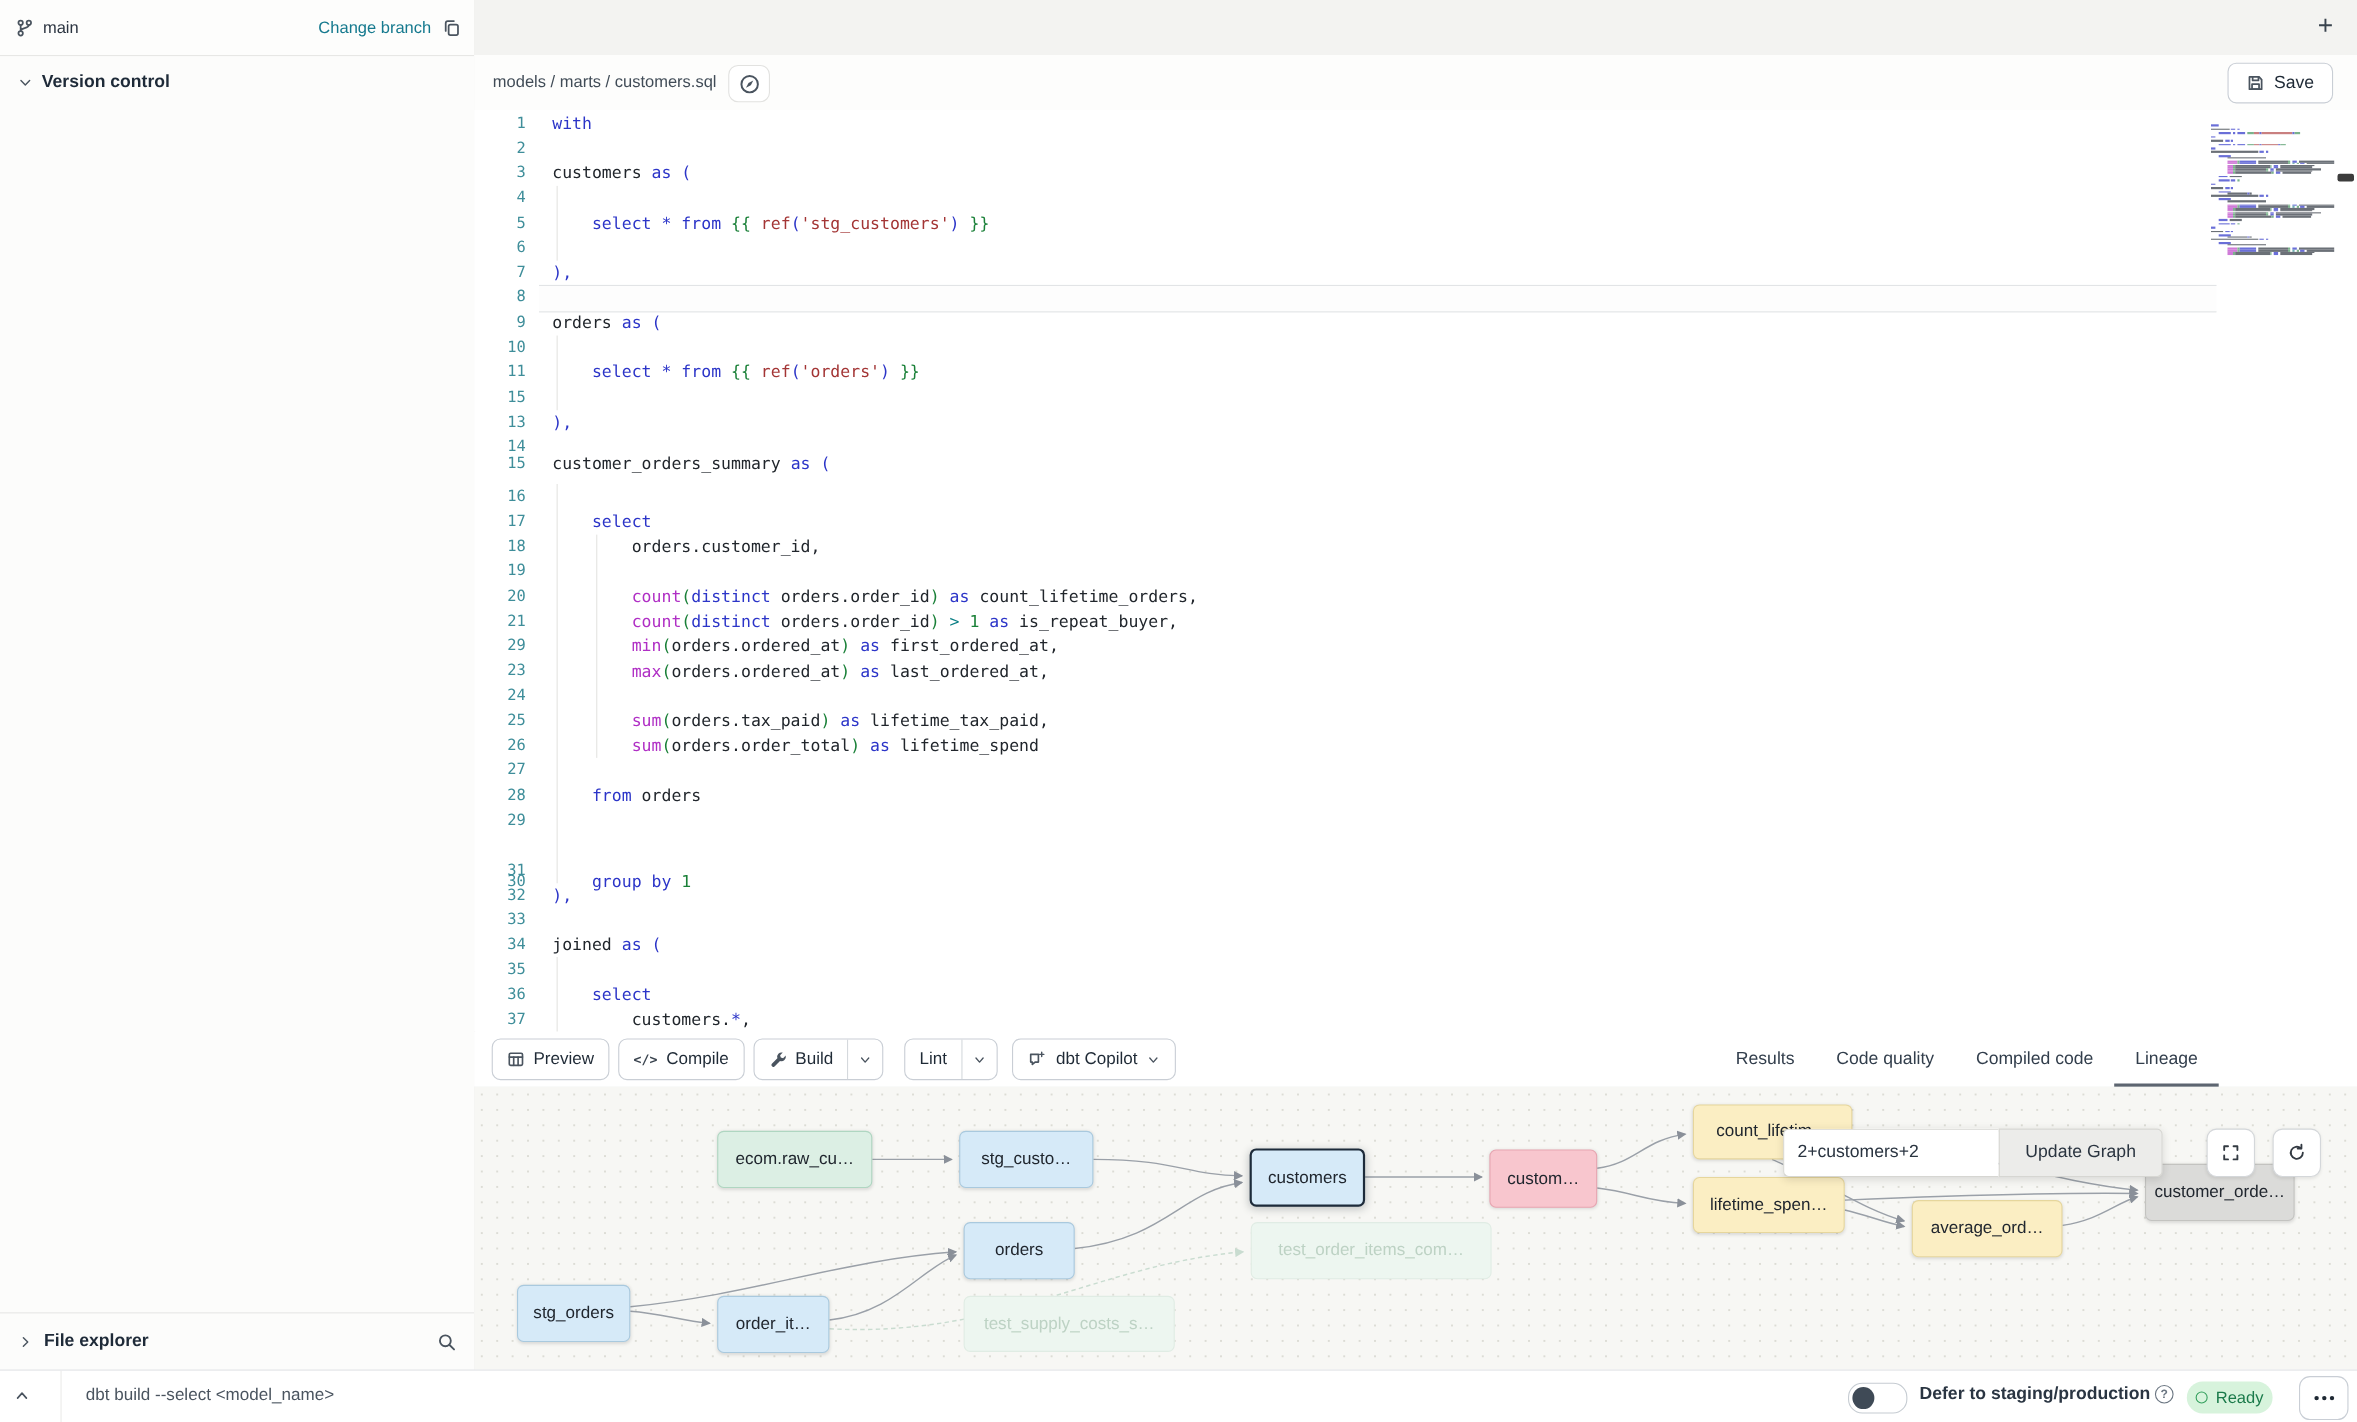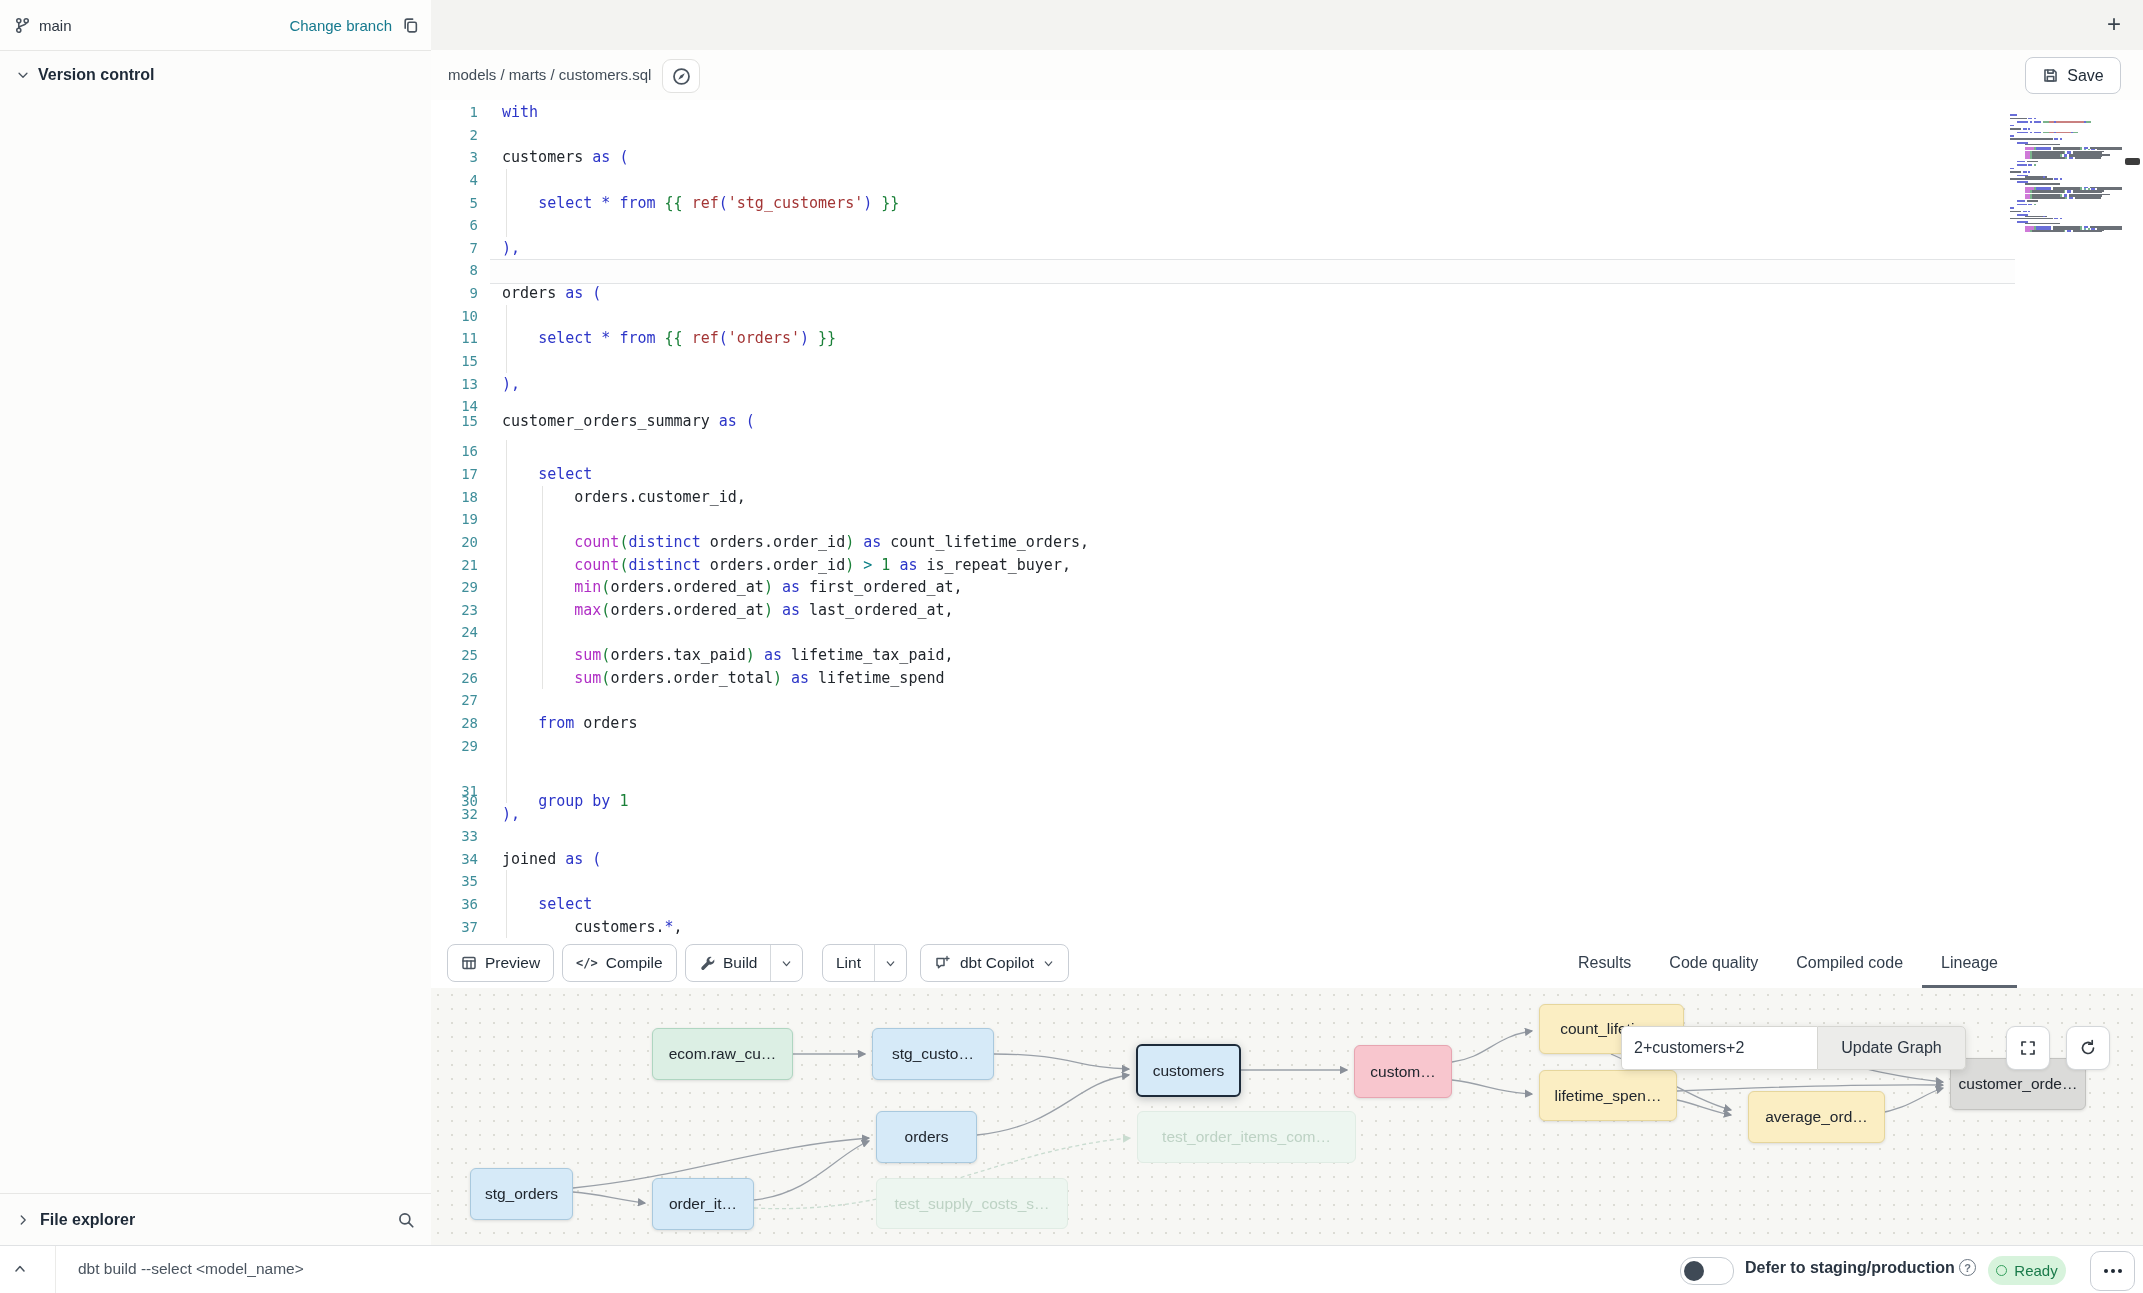--- a/index.html
+++ b/index.html
@@ -501,21 +501,21 @@
         <div class="lnode" style="left: 441px; top: 40px; width: 122px; height: 52px; background: rgb(214, 234, 248); border-color: rgb(169, 201, 222); color: rgb(32, 38, 46);">stg_custo…</div>
         <div class="lnode" style="left: 445px; top: 123px; width: 101px; height: 52px; background: rgb(214, 234, 248); border-color: rgb(169, 201, 222); color: rgb(32, 38, 46);">orders</div>
         <div class="lnode" style="left: 39px; top: 180px; width: 103px; height: 52px; background: rgb(214, 234, 248); border-color: rgb(169, 201, 222); color: rgb(32, 38, 46);">stg_orders</div>
         <div class="lnode" style="left: 221px; top: 190px; width: 102px; height: 52px; background: rgb(214, 234, 248); border-color: rgb(169, 201, 222); color: rgb(32, 38, 46);">order_it…</div>
         <div class="lnode test" style="left: 445px; top: 190px; width: 192px; height: 51px; background: rgb(237, 246, 240); border-color: rgb(224, 236, 228); color: rgb(189, 210, 196);">test_supply_costs_s…</div>
         <div class="lnode selected" style="left: 705px; top: 56px; width: 105px; height: 53px; background: rgb(214, 234, 248); border-color: rgb(29, 43, 58); color: rgb(32, 38, 46);">customers</div>
         <div class="lnode test" style="left: 706px; top: 123px; width: 219px; height: 52px; background: rgb(237, 246, 240); border-color: rgb(224, 236, 228); color: rgb(189, 210, 196);">test_order_items_com…</div>
         <div class="lnode" style="left: 923px; top: 57px; width: 98px; height: 53px; background: rgb(248, 198, 206); border-color: rgb(231, 165, 177); color: rgb(32, 38, 46);">custom…</div>
         <div class="lnode" style="left: 1108px; top: 16px; width: 145px; height: 50px; background: rgb(251, 238, 195); border-color: rgb(230, 214, 156); color: rgb(32, 38, 46);">count_lifetim…</div>
         <div class="lnode" style="left: 1108px; top: 82px; width: 138px; height: 51px; background: rgb(251, 238, 195); border-color: rgb(230, 214, 156); color: rgb(32, 38, 46);">lifetime_spen…</div>
-        <div class="lnode" style="left: 1307px; top: 103px; width: 137px; height: 52px; background: rgb(251, 238, 195); border-color: rgb(230, 214, 156); color: rgb(32, 38, 46); margin-left: 10px;">average_ord…</div>
+        <div class="lnode" style="left: 1307px; top: 103px; width: 137px; height: 52px; background: rgb(251, 238, 195); border-color: rgb(230, 214, 156); color: rgb(32, 38, 46);">average_ord…</div>
         <div class="lnode" style="left: 1519px; top: 70px; width: 136px; height: 52px; background: rgb(219, 219, 217); border-color: rgb(195, 195, 192); color: rgb(32, 38, 46);">customer_orde…</div>
       </div>
     <div id="graph-search">
       <input type="text" value="2+customers+2" style="">
       <div id="update-graph">Update Graph</div>
     </div>
     <div class="gctl" style="left:1575px;">
       <svg width="18" height="18" viewBox="0 0 18 18" class="ico" style="stroke:#333a42;stroke-width:1.7">
         <path d="M3 6.5v-3.5h3.5 M11.5 3h3.5v3.5 M15 11.5v3.5h-3.5 M6.5 15H3v-3.5"></path>
       </svg>

